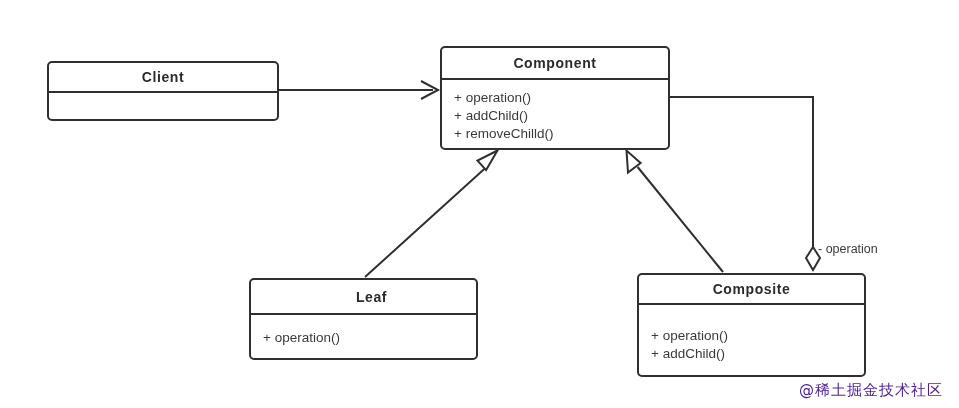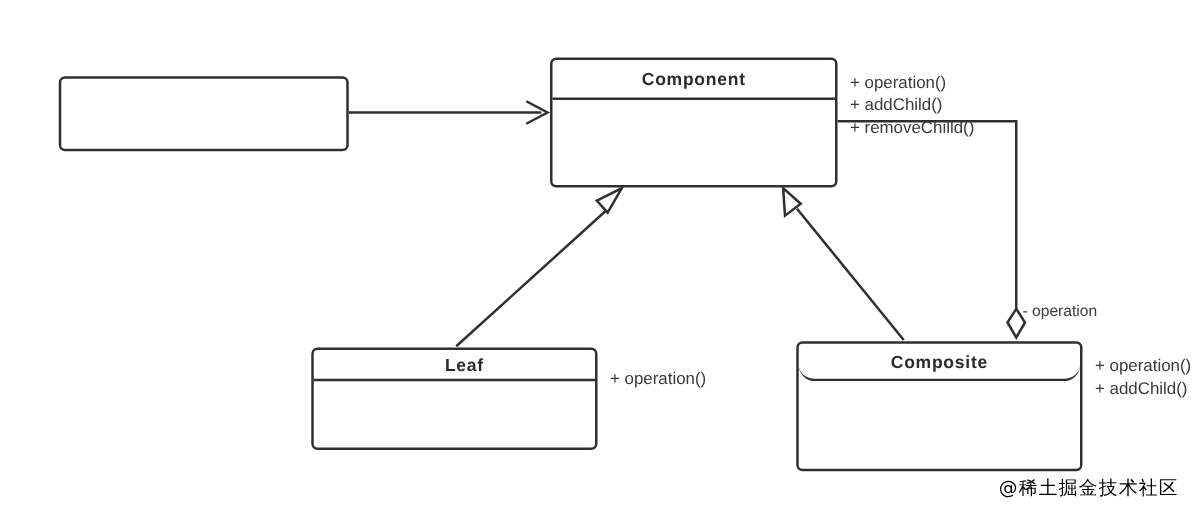--- a/index.html
+++ b/index.html
@@ -15,21 +15,21 @@
     overflow: hidden;
     font-family: "Liberation Sans", sans-serif;
   }
   .uml-box {
     position: absolute;
     box-sizing: border-box;
     border: 2px solid #2f2f2f;
     border-radius: 5px;
     background: #ffffff;
     display: flex;
-    flex-direction: row;
+    flex-direction: column;
     z-index: 2;
   }
   .uml-title {
     box-sizing: border-box;
     width: 100%;
     display: flex;
     align-items: center;
     justify-content: center;
     font-weight: bold;
     font-size: 14px;
@@ -37,21 +37,21 @@
     color: #2b2b2b;
     border-bottom: 2px solid #2f2f2f;
     flex: none;
   }
   .uml-members {
     box-sizing: border-box;
     flex: 1 1 auto;
     padding: 9px 0 12px 12px;
     display: flex;
     flex-direction: column;
-    justify-content: flex-start;
+    justify-content: flex-end;
   }
   .uml-member {
     font-size: 13.5px;
     line-height: 18px;
     color: #3a3a3a;
     white-space: pre;
   }
   .uml-members.pad-single {
     padding-top: 14px;
   }
@@ -86,21 +86,21 @@
     font-size: 12.5px;
     color: #3a3a3a;
     white-space: nowrap;
     z-index: 3;
   }
   .watermark {
     position: absolute;
     right: 16px;
     bottom: 8px;
     font-size: 15px;
-    color: #000000;
+    color: #4c1d95;
     letter-spacing: 1px;
     white-space: nowrap;
     z-index: 4;
     font-family: "DejaVu Sans", sans-serif;
   }
 </style>
 </head>
 <body>
 
 <div id="canvas">
@@ -122,45 +122,48 @@
       <polygon class="arrow-hollow" points="626.5,150.5 628.0,172.5 640.6,163.0"></polygon>
     </g>
 
     <g>
       <polyline class="edge-line" points="670,97 813,97 813,248"></polyline>
       <polygon class="arrow-hollow" points="813,247 820,258 813,270 806,258"></polygon>
     </g>
   </svg>
 
   <div class="uml-box" style="left:47px; top:61px; width:232px; height:60px;">
+    <div class="uml-title" style="height:30px;">
+      <span>Client</span>
+    </div>
     <div class="uml-members"></div>
   </div>
 
   <div class="uml-box" style="left:440px; top:46px; width:230px; height:104px;">
     <div class="uml-title" style="height:32px;">
       <span>Component</span>
     </div>
     <div class="uml-members">
       <div class="uml-member">+ operation()</div>
       <div class="uml-member">+ addChild()</div>
       <div class="uml-member">+ removeChilld()</div>
     </div>
   </div>
 
   <div class="uml-box" style="left:249px; top:278px; width:229px; height:82px;">
-    <div class="uml-title" style="height:25px;padding-left:16px;">
+    <div class="uml-title" style="height:35px;padding-left:16px;">
       <span>Leaf</span>
     </div>
     <div class="uml-members pad-single">
       <div class="uml-member">+ operation()</div>
     </div>
   </div>
 
   <div class="uml-box" style="left:637px; top:273px; width:229px; height:104px;">
-    <div class="uml-title" style="height:30px;border-radius:13px;">
+    <div class="uml-title" style="height:30px;">
       <span>Composite</span>
     </div>
     <div class="uml-members">
       <div class="uml-member">+ operation()</div>
       <div class="uml-member">+ addChild()</div>
     </div>
   </div>
 
   <div class="edge-label" style="left:818px; top:242px;">- operation</div>
 

